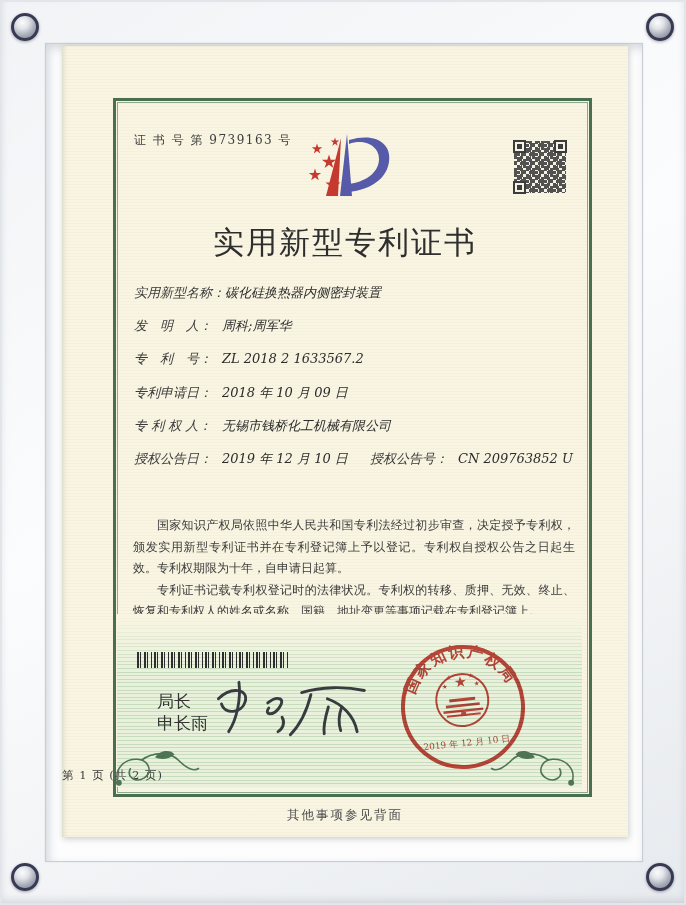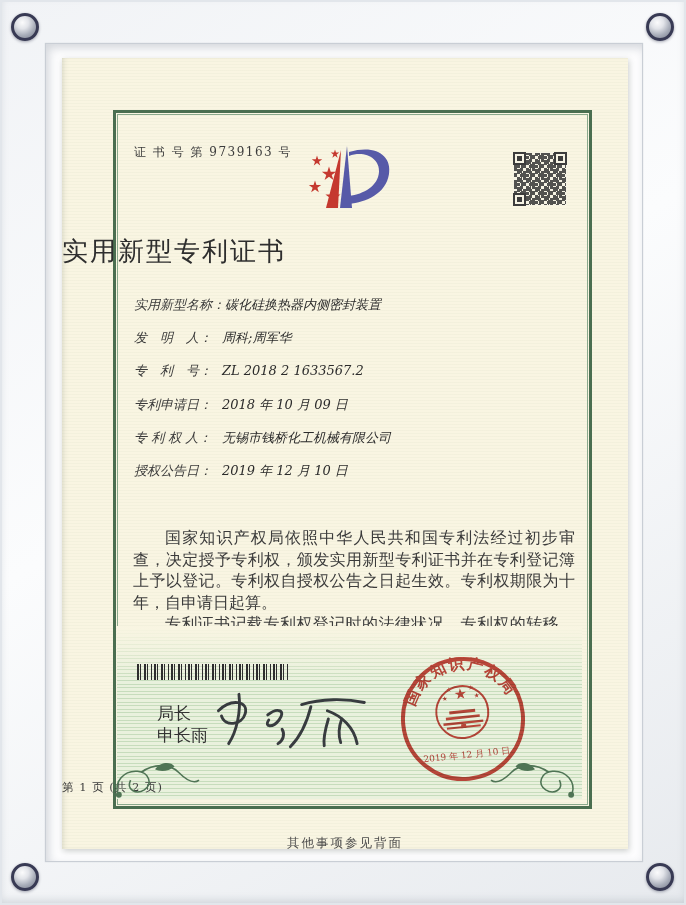--- a/index.html
+++ b/index.html
@@ -22,54 +22,54 @@
   }
   .screw.tl{left:11px;top:13px;} .screw.tr{right:12px;top:13px;}
   .screw.bl{left:11px;bottom:14px;} .screw.br{right:12px;bottom:14px;}
   .matte{
     position:absolute;left:46px;top:44px;right:44px;bottom:44px;
     background:#fdfdfe;
     box-shadow:0 0 1px 1px #c9ced5, inset 3px 4px 10px rgba(70,80,100,.22);
   }
   
   .paper{
-    position:absolute;left:62px;top:58px;width:566px;height:791px;
+    position:absolute;left:62px;top:46px;width:566px;height:791px;
     background-color:#f9f5e2;
     background-image:repeating-linear-gradient(180deg,rgba(175,190,160,.08) 0 1px,rgba(0,0,0,0) 1px 3px);
     box-shadow:1px 2px 6px rgba(90,100,90,.3), inset 4px 0 6px -4px rgba(100,110,100,.3);
   }
   .green-frame{position:absolute;left:51px;top:52px;width:473px;height:693px;border:3px solid #4a6e50;}
   .green-frame-inner{position:absolute;inset:1px;border:1px solid #8aa98c;}
   
   .cert-no{position:absolute;left:72px;top:86px;font-size:12px;letter-spacing:1.5px;color:#3c3c3c;}
   .logo{position:absolute;left:230px;top:85px;width:104px;height:82px;}
   .qr{position:absolute;left:451px;top:94px;width:54px;height:54px;background:#f6f3e4;}
   .qr-pat{
     position:absolute;inset:1px;opacity:.88;
     background:
       repeating-conic-gradient(#3c3c3c 0% 25%,transparent 0% 50%) 0 0/6px 6px,
       repeating-conic-gradient(#3c3c3c 0% 25%,transparent 0% 50%) 3px 2px/9px 9px;
   }
   .qf{position:absolute;box-sizing:border-box;width:13px;height:13px;border:2.5px solid #3c3c3c;background:#f6f3e4;}
   .qf.tl{left:0;top:0;} .qf.tr{right:0;top:0;} .qf.bl{left:0;bottom:0;}
   .qf>div{width:5px;height:5px;margin:1.5px;background:#3c3c3c;}
   .title{
-    position:absolute;left:0;width:566px;top:176px;
-    font-size:26px;letter-spacing:2px;color:#2e2e2e;font-weight:500;font-family:Liberation Serif, serif;
+    position:absolute;left:0;width:566px;top:176px;text-align:center;
+    font-size:31px;letter-spacing:2px;color:#2e2e2e;font-weight:500;font-family:Liberation Serif, serif;
   }
   
   .fields{position:absolute;left:72px;top:239px;width:452px;font-size:13px;color:#303030;}
   .frow{position:relative;height:33.2px;line-height:16px;white-space:nowrap;}
   .flabel{display:inline-block;min-width:88px;color:#3a3a3a;font-style:italic;}
   .fvalue{color:#2b2b2b;font-style:italic;}
   .grant-second{position:absolute;left:236px;top:0;}
   
   .paragraphs{
     position:absolute;left:71px;top:469px;width:442px;
-    font-size:16px;line-height:21.6px;color:#3b3b3b;text-align:justify;
+    font-size:12px;line-height:21.6px;color:#3b3b3b;text-align:justify;
   }
   .paragraphs p{margin:0;text-indent:2em;}
   
   .green-band{
     position:absolute;left:55px;top:568px;width:465px;height:173px;
     background:
       linear-gradient(180deg,#f9f5e2 0,rgba(249,245,226,0) 55px),
       repeating-linear-gradient(180deg,#c6dcbc 0 1px,#e9f1dd 1px 3.6px);
   }
   .barcode{
@@ -83,21 +83,21 @@
   }
   .officer{position:absolute;left:95px;top:644px;font-size:17px;color:#333;line-height:22px;}
   .signature{position:absolute;left:142px;top:630px;width:185px;height:64px;}
   .seal{
     position:absolute;left:336px;top:596px;width:130px;height:130px;
     opacity:.92;mix-blend-mode:multiply;transform:rotate(-6deg);
   }
   .pagination{position:absolute;left:0;width:566px;top:722px;font-size:11.5px;letter-spacing:1px;color:#3d3d3d;}
   .flourish{position:absolute;top:704px;width:88px;height:42px;}
   .flourish.left{left:50px;} .flourish.right{right:50px;transform:scaleX(-1);}
-  .back-note{position:absolute;left:0;width:566px;top:761px;text-align:center;font-size:12.5px;letter-spacing:2px;color:#4a4a4a;margin-top:16px;}
+  .back-note{position:absolute;left:0;width:566px;top:761px;text-align:center;font-size:12.5px;letter-spacing:2px;color:#4a4a4a;}
 </style>
 </head>
 <body>
 
 <div class="frame">
   <div class="screw tl"></div>
   <div class="screw tr"></div>
   <div class="screw bl"></div>
   <div class="screw br"></div>
   <div class="matte"></div>
@@ -151,20 +151,23 @@
         <span class="flabel">专　利　号：</span><span class="fvalue">ZL 2018 2 1633567.2</span>
       </div>
       <div class="frow">
         <span class="flabel">专利申请日：</span><span class="fvalue">2018 年 10 月 09 日</span>
       </div>
       <div class="frow">
         <span class="flabel">专 利 权 人：</span><span class="fvalue">无锡市钱桥化工机械有限公司</span>
       </div>
       <div class="frow">
         <span class="flabel">授权公告日：</span><span class="fvalue">2019 年 12 月 10 日</span>
+        <span class="grant-second">
+          <span class="flabel">授权公告号：</span><span class="fvalue">CN 209763852 U</span>
+        </span>
       </div>
     </div>
 
     <div class="paragraphs">
       <p>国家知识产权局依照中华人民共和国专利法经过初步审查，决定授予专利权，颁发实用新型专利证书并在专利登记簿上予以登记。专利权自授权公告之日起生效。专利权期限为十年，自申请日起算。</p>
       <p>专利证书记载专利权登记时的法律状况。专利权的转移、质押、无效、终止、恢复和专利权人的姓名或名称、国籍、地址变更等事项记载在专利登记簿上。</p>
     </div>
 
     <div class="green-band"></div>
 

